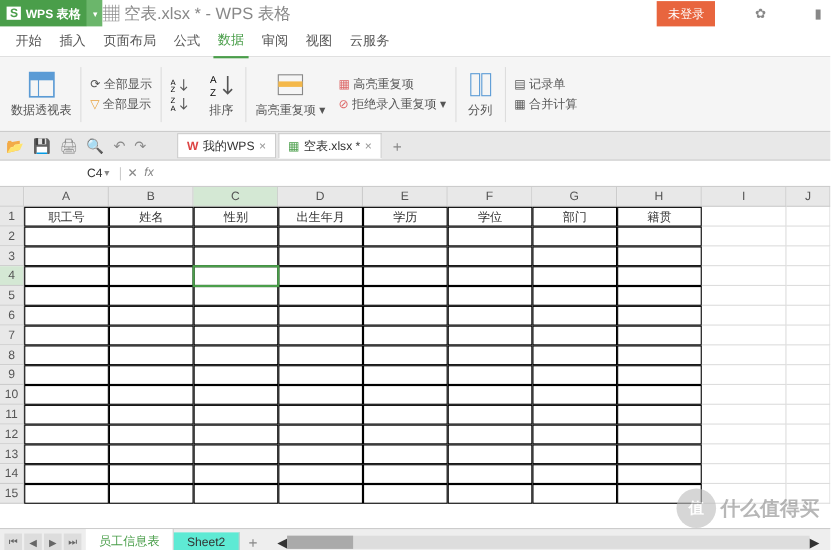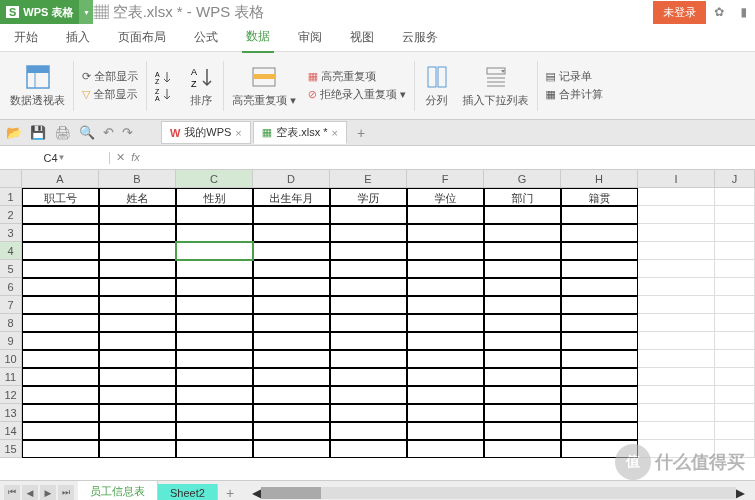--- a/index.html
+++ b/index.html
@@ -4,26 +4,26 @@
 <style>
 * { margin: 0; padding: 0; box-sizing: border-box; font-family: "Microsoft YaHei", sans-serif; }
 body { width: 755px; height: 500px; overflow: hidden; background: #fff; font-size: 12px; color: #333; }
 
 
 .titlebar { height: 24px; background: #fff; display: flex; align-items: center; }
 .app-badge { background: #4a9e4a; color: #fff; height: 24px; padding: 0 6px; display: flex; align-items: center; font-size: 11px; font-weight: bold; }
 .app-badge .s { background: #fff; color: #4a9e4a; padding: 0 3px; margin-right: 4px; font-weight: bold; }
 .dropdown-arrow { width: 14px; height: 24px; background: #6bb66b; display: flex; align-items: center; justify-content: center; color: #fff; font-size: 8px; }
 .title-center { flex: 1; color: #888; font-size: 15px; }
-.title-right { display: flex; align-items: center; }
+.title-right { display: flex; align-items: center; gap: 28px; }
 .login-btn { background: #e8653e; color: #fff; padding: 4px 10px; font-size: 11px; }
 .gear { padding: 0 8px; color: #888; }
 
 
-.menutabs { height: 28px; background: #fff; display: flex; align-items: center; padding: 0 10px; gap: 20px; border-bottom: 1px solid #ddd; }
+.menutabs { height: 28px; background: #fff; display: flex; align-items: center; padding: 0 10px; gap: 8px; border-bottom: 1px solid #ddd; }
 .menutabs .tab { color: #555; font-size: 12px; cursor: pointer; padding: 6px 4px; }
 .menutabs .tab.active { color: #4a9e4a; border-bottom: 2px solid #4a9e4a; }
 
 
 .ribbon { height: 68px; background: #f5f5f5; display: flex; align-items: center; padding: 4px 6px; gap: 4px; border-bottom: 1px solid #ccc; overflow: hidden; }
 .rgroup { display: flex; flex-direction: column; align-items: center; gap: 2px; padding: 0 4px; }
 .rgroup .big-icon { width: 28px; height: 28px; display: flex; align-items: center; justify-content: center; }
 .rgroup .lbl { font-size: 11px; color: #555; white-space: nowrap; }
 .rgroup2 { display: flex; flex-direction: column; gap: 3px; padding: 0 4px; }
 .ritem { display: flex; align-items: center; gap: 3px; font-size: 11px; color: #555; white-space: nowrap; }
@@ -33,21 +33,21 @@
 
 .quickbar { height: 26px; background: #e8e8e8; display: flex; align-items: center; padding: 0 6px; gap: 8px; border-bottom: 1px solid #ccc; }
 .qicon { color: #888; font-size: 13px; }
 .doc-tabs { display: flex; align-items: center; margin-left: 20px; gap: 2px; }
 .doc-tab { background: #fff; border: 1px solid #ccc; padding: 3px 8px; font-size: 11px; display: flex; align-items: center; gap: 4px; }
 .doc-tab.active { border-bottom: 1px solid #fff; }
 .close-x { color: #999; cursor: pointer; }
 
 
 .formulabar { height: 24px; display: flex; align-items: center; border-bottom: 1px solid #ccc; }
-.namebox { width: 110px; border-right: 1px solid #ccc; padding: 0 8px; text-align: center; font-size: 11px; display: flex; align-items: center; justify-content: center; }
+.namebox { width: 110px; border-right: 1px solid #ccc; padding: 0 8px; text-align: center; font-size: 11px; display: flex; align-items: center; justify-content: flex-end; }
 .fx-icons { padding: 0 6px; display: flex; gap: 6px; color: #888; font-size: 11px; }
 .fx { font-style: italic; }
 
 
 .sheet-area { height: 310px; overflow: hidden; position: relative; background: #fff; }
 .sheet { display: grid; grid-template-columns: 22px repeat(8, 77px) 77px 40px; }
 .corner { background: #e8e8e8; border-right: 1px solid #ccc; border-bottom: 1px solid #ccc; height: 18px; }
 .colh { background: #e8e8e8; border-right: 1px solid #ccc; border-bottom: 1px solid #ccc; text-align: center; font-size: 11px; height: 18px; line-height: 18px; color: #555; }
 .colh.sel { background: #d4e8d4; }
 .rowh { background: #e8e8e8; border-right: 1px solid #ccc; border-bottom: 1px solid #ccc; text-align: center; font-size: 11px; height: 18px; line-height: 18px; color: #555; }
@@ -172,32 +172,20 @@
   <div class="sep"></div>
   <div class="rgroup">
     <div class="big-icon">
         <svg width="22" height="24">
           <rect x="2" y="2" width="8" height="20" fill="none" stroke="#5b9bd5"></rect>
           <rect x="12" y="2" width="8" height="20" fill="none" stroke="#5b9bd5"></rect>
         </svg>
       </div>
     <div class="lbl">分列</div>
   </div>
-  <div class="rgroup">
-    <div class="big-icon">
-        <svg width="24" height="24">
-          <rect x="3" y="3" width="18" height="6" fill="none" stroke="#888"></rect>
-          <path d="M17 5 L19 8 L21 5" fill="#888"></path>
-          <line x1="3" y1="13" x2="21" y2="13" stroke="#888"></line>
-          <line x1="3" y1="17" x2="21" y2="17" stroke="#888"></line>
-          <line x1="3" y1="21" x2="21" y2="21" stroke="#888"></line>
-        </svg>
-      </div>
-    <div class="lbl">插入下拉列表</div>
-  </div>
   <div class="sep"></div>
   <div class="rgroup2">
     <div class="ritem">
         <span>▤</span>
         <span>记录单</span>
       </div>
     <div class="ritem">
         <span>▦</span>
         <span>合并计算</span>
       </div>

